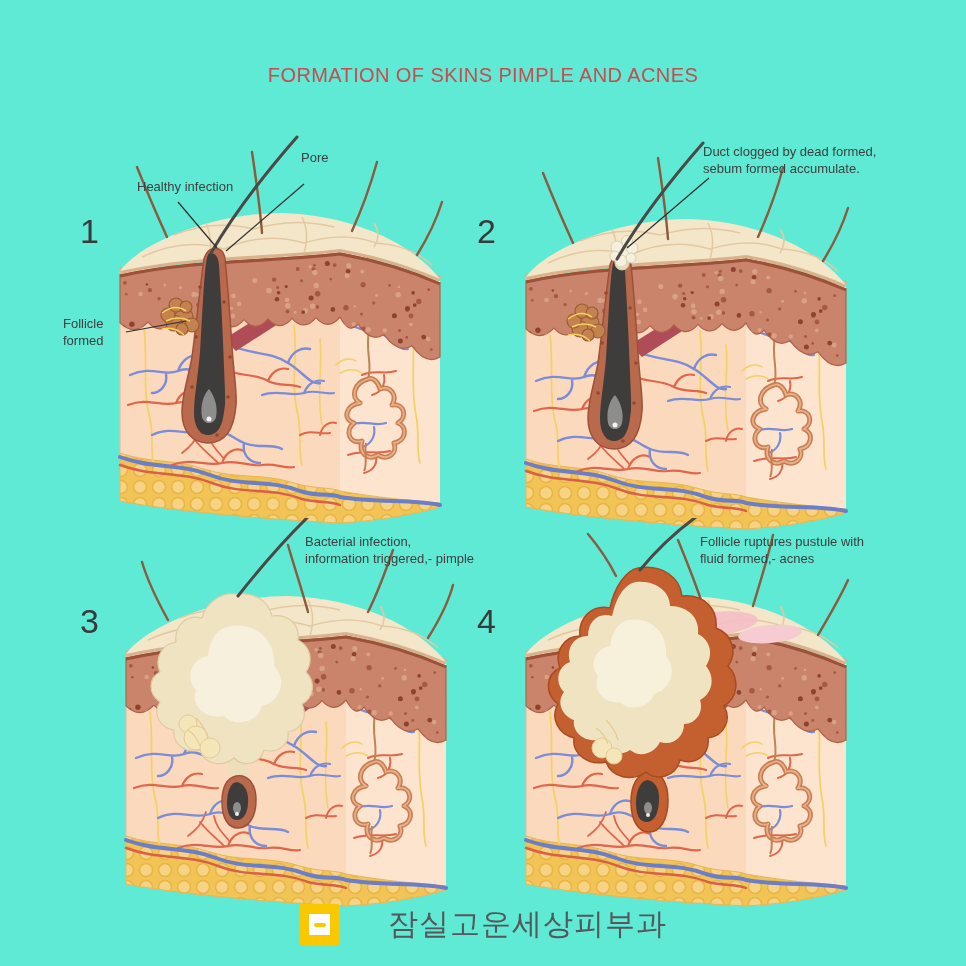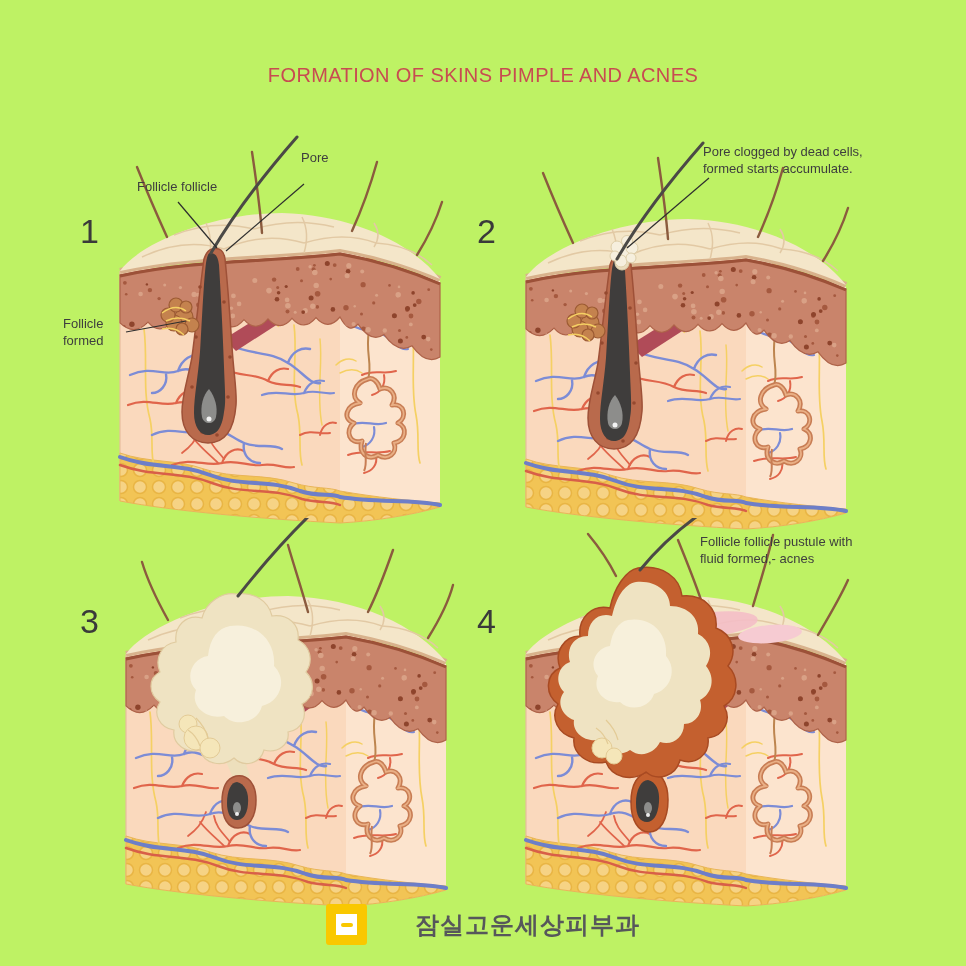--- a/index.html
+++ b/index.html
@@ -1,33 +1,33 @@
 <!DOCTYPE html>
 <html><head>
 <meta charset="utf-8">
 <style>
   html,body{margin:0;padding:0;background:#fff;}
-  .canvas{position:relative;width:966px;height:966px;background:#bef264;overflow:hidden;
+  .canvas{position:relative;width:966px;height:966px;background:#5eead4;overflow:hidden;
           font-family:"Liberation Sans",sans-serif;}
   .title{position:absolute;top:64px;left:0;width:100%;text-align:center;
          font-size:20px;font-weight:500;letter-spacing:.4px;color:#C84B51;}
   .panel{position:absolute;width:450px;height:430px;}
   .p1{left:20px;top:130px;} .p2{left:455px;top:130px;}
   .p3{left:20px;top:518px;} .p4{left:455px;top:518px;}
   .illu{position:absolute;left:0;top:0;}
   .num{position:absolute;font-size:34px;color:#3a3a3a;line-height:1;}
   .lbl{position:absolute;font-size:13px;line-height:1.3;color:#3E3E3E;white-space:nowrap;}
   .footer{position:absolute;left:0;top:904px;width:100%;display:flex;
           justify-content:center;align-items:center;gap:12px;}
   .logo{width:41px;height:41px;background:#F9C800;border-radius:3px;
         display:flex;align-items:center;justify-content:center;flex:0 0 auto;}
   .logo-inner{width:21px;height:21px;background:#ffffff;display:flex;
               align-items:center;justify-content:center;}
   .logo-dash{width:12px;height:4px;background:#F9C800;border-radius:2px;}
-  .clinic{font-size:24px;font-weight:bold;color:#56575B;letter-spacing:1px;margin-left:36px;}
+  .clinic{font-size:30px;font-weight:normal;color:#56575B;letter-spacing:1px;margin-left:36px;}
 </style>
 </head>
 <body>
 
 <div class="canvas">
 
   <div class="title">FORMATION OF SKINS PIMPLE AND ACNES</div>
 
   <div class="panel p1">
     <svg class="illu" id="svg1" width="450" height="430" viewBox="0 0 450 430">
@@ -215,21 +215,21 @@
           <path d="M98,46 C104,46 106,50 107,58 C109,90 111,130 112,160 C113,185 114,195 112,205 C110,222 104,228 96,228 C88,228 82,220 82,206 C82,190 86,170 88,145 C90,110 92,70 94,56 C95,50 96,46 98,46 Z" fill="#3F3D3C"></path>
   <path d="M97,182 C103,190 106,200 104,210 C102,218 92,218 90,210 C88,200 91,188 97,182 Z" fill="#8D8D8B"></path>
   <circle cx="97" cy="212" r="2.5" fill="#FFFFFF" opacity="0.9"></circle>
           <path d="M99,46 C120,10 150,-30 185,-70" fill="none" stroke="#4B4946" stroke-width="3" stroke-linecap="round"></path>
         </g>
         <path d="M158,72 L197,118" fill="none" stroke="#2E2E2E" stroke-width="1.2"></path>
         <path d="M284,54 L206,121" fill="none" stroke="#2E2E2E" stroke-width="1.2"></path>
         <path d="M106,202 L166,191" fill="none" stroke="#2E2E2E" stroke-width="1.2"></path>
       </svg>
     <div class="num" style="left:60px;top:84px">1</div>
-    <div class="lbl" style="left:117px;top:49px">Follicle follicle</div>
+    <div class="lbl" style="left:117px;top:49px">Healthy infection</div>
     <div class="lbl" style="left:281px;top:20px">Pore</div>
     <div class="lbl" style="left:43px;top:186px">
       <div>Follicle</div>
       <div>formed</div>
     </div>
   </div>
 
   <div class="panel p2">
     <svg class="illu" id="svg2" width="450" height="430" viewBox="0 0 450 430">
         <defs>
@@ -425,22 +425,22 @@
             <circle cx="103" cy="48" r="6" fill="#F6EFDE" stroke="#DDCEA9" stroke-width="1"></circle>
             <circle cx="113" cy="45" r="5" fill="#F6EFDE" stroke="#DDCEA9" stroke-width="1"></circle>
             <circle cx="97" cy="43" r="5" fill="#F6EFDE" stroke="#DDCEA9" stroke-width="1"></circle>
           </g>
           <path d="M99,46 C120,10 150,-30 185,-70" fill="none" stroke="#4B4946" stroke-width="3" stroke-linecap="round"></path>
         </g>
         <path d="M254,48 L172,118" fill="none" stroke="#2E2E2E" stroke-width="1.2"></path>
       </svg>
     <div class="num" style="left:22px;top:84px">2</div>
     <div class="lbl" style="left:248px;top:14px">
-      <div>Pore clogged by dead cells,</div>
-      <div>formed starts accumulate.</div>
+      <div>Duct clogged by dead formed,</div>
+      <div>sebum formed accumulate.</div>
     </div>
   </div>
 
   <div class="panel p3">
     <svg class="illu" id="svg3" width="450" height="430" viewBox="0 0 450 430">
         <defs>
     <pattern id="fat3" patternUnits="userSpaceOnUse" width="19" height="17">
       <rect width="19" height="17" fill="#F2C455"></rect>
       <circle cx="9" cy="8" r="6.5" fill="#F6D385" stroke="#E9B544" stroke-width="1.5"></circle>
     </pattern>
@@ -609,20 +609,24 @@
   <circle cx="70" cy="134" r="9" fill="#F5E6B9" stroke="#E3CB96" stroke-width="1"></circle>
   <circle cx="78" cy="148" r="12" fill="#F5E6B9" stroke="#E3CB96" stroke-width="1"></circle>
   <circle cx="92" cy="158" r="10" fill="#F5E6B9" stroke="#E3CB96" stroke-width="1"></circle>
   <path d="M112,36 C140,32 158,52 156,76 C170,90 162,112 144,116 C140,132 118,138 106,126 C88,130 72,116 78,100 C66,88 74,68 90,66 C92,48 100,38 112,36 Z" fill="#F7F0DC"></path>
   <path d="M78,128 C84,134 88,140 90,148 M70,140 C76,144 80,150 82,156" stroke="#E3CB96" stroke-width="1.2" fill="none"></path>
   <path d="M120,6 C142,-22 168,-52 195,-78" fill="none" stroke="#4B4946" stroke-width="3" stroke-linecap="round"></path>
           </g>
         </g>
       </svg>
     <div class="num" style="left:60px;top:86px">3</div>
+    <div class="lbl" style="left:285px;top:16px">
+      <div>Bacterial infection,</div>
+      <div>information triggered,- pimple</div>
+    </div>
   </div>
 
   <div class="panel p4">
     <svg class="illu" id="svg4" width="450" height="430" viewBox="0 0 450 430">
         <defs>
     <pattern id="fat4" patternUnits="userSpaceOnUse" width="19" height="17">
       <rect width="19" height="17" fill="#F2C455"></rect>
       <circle cx="9" cy="8" r="6.5" fill="#F6D385" stroke="#E9B544" stroke-width="1.5"></circle>
     </pattern>
     <clipPath id="epi4">
@@ -796,21 +800,21 @@
   <circle cx="84" cy="158" r="10" fill="#F5E6B9" stroke="#E3CB96" stroke-width="1"></circle>
   <circle cx="96" cy="166" r="8" fill="#F5E6B9" stroke="#E3CB96" stroke-width="1"></circle>
   <path d="M110,30 C134,26 150,44 148,66 C160,80 152,100 136,104 C132,118 112,122 102,112 C86,114 74,100 80,86 C70,74 78,58 92,56 C94,42 100,32 110,30 Z" fill="#F7F0DB"></path>
   <path d="M88,130 C94,136 98,142 100,150 M78,138 C84,142 88,148 90,154" stroke="#E3CB96" stroke-width="1.2" fill="none"></path>
   <path d="M122,-20 C140,-42 162,-62 185,-78" fill="none" stroke="#4B4946" stroke-width="3" stroke-linecap="round"></path>
           </g>
         </g>
       </svg>
     <div class="num" style="left:22px;top:86px">4</div>
     <div class="lbl" style="left:245px;top:16px">
-      <div>Follicle follicle pustule with</div>
+      <div>Follicle ruptures pustule with</div>
       <div>fluid formed,- acnes</div>
     </div>
   </div>
 
   <div class="footer">
     <div class="logo">
       <div class="logo-inner">
         <div class="logo-dash"></div>
       </div>
     </div>

